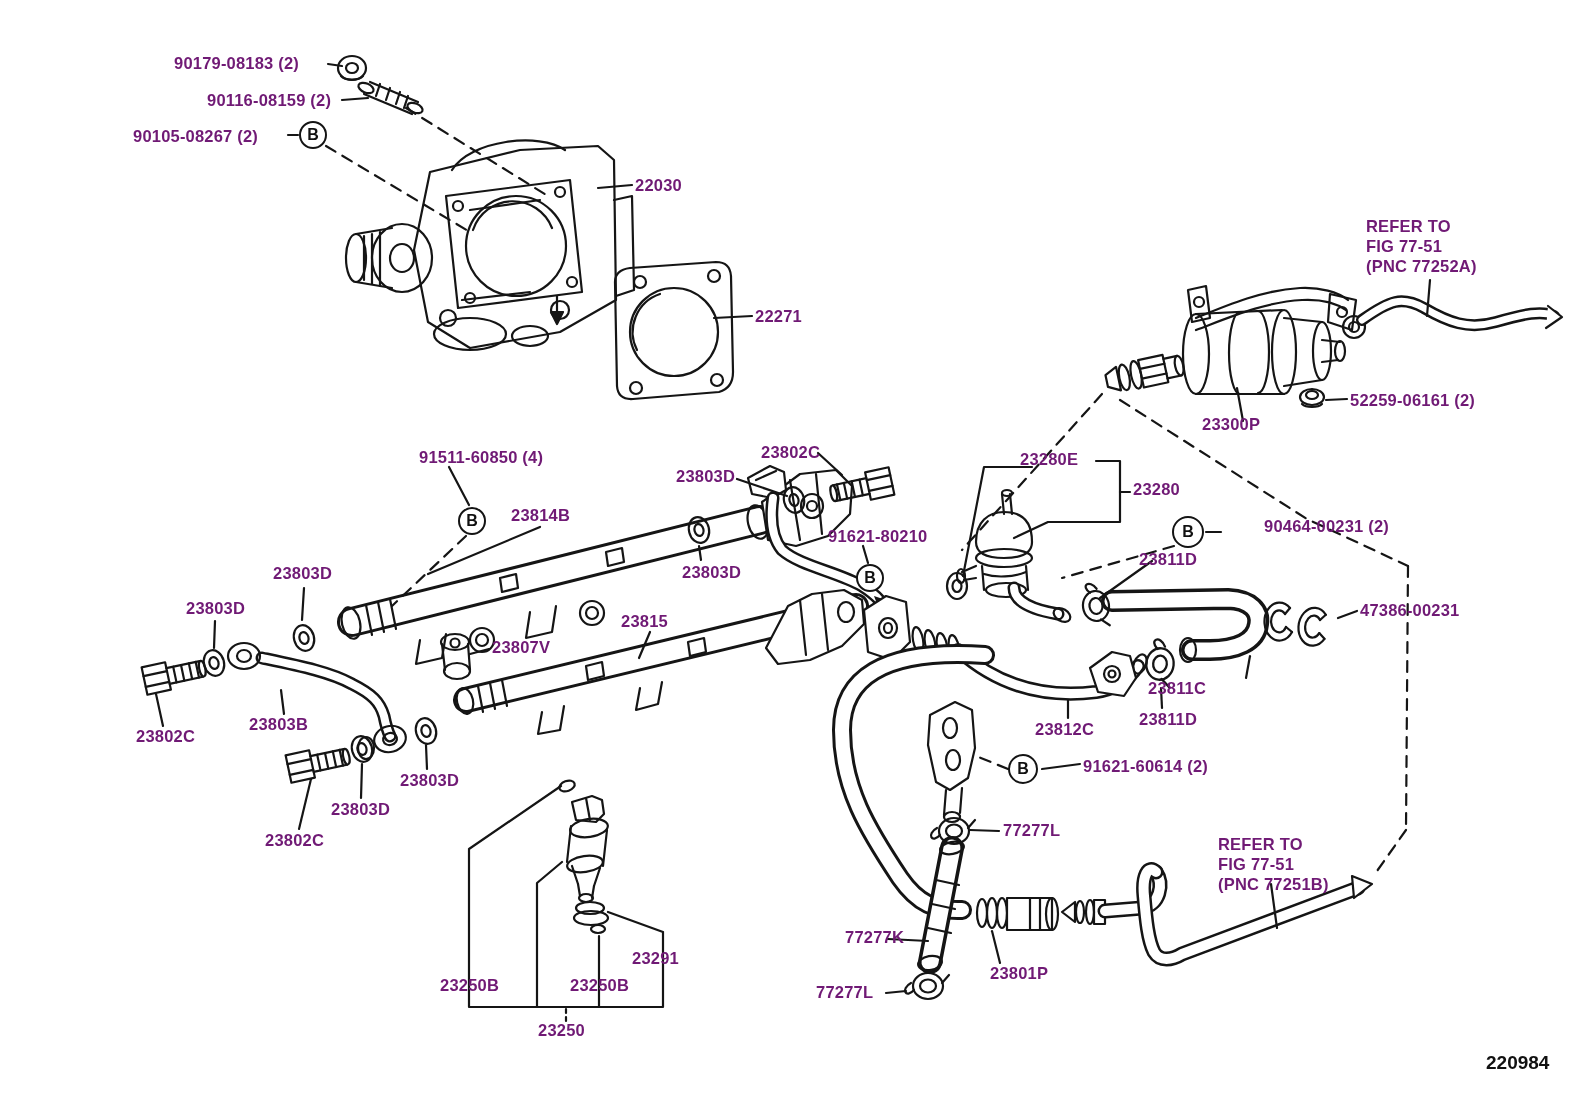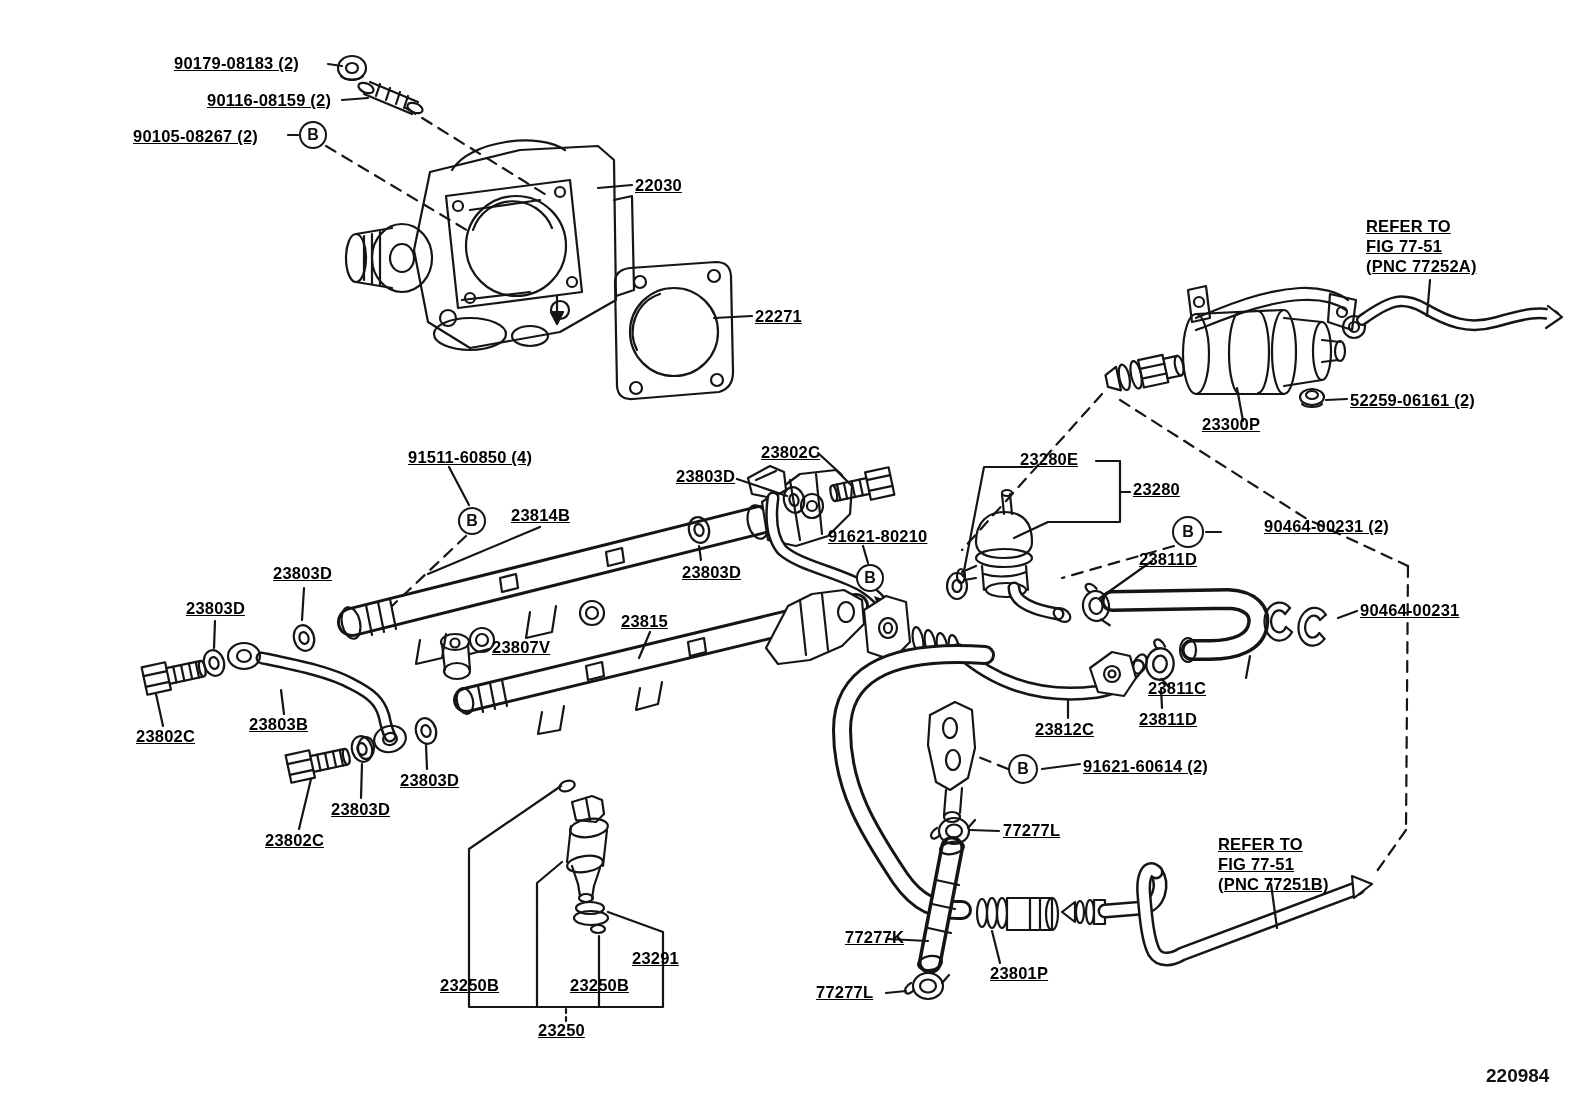--- a/index.html
+++ b/index.html
@@ -1,21 +1,21 @@
 <!DOCTYPE html>
 <html><head>
 <meta charset="utf-8">
 <style>
   html,body{margin:0;padding:0;background:#e8e8e8;}
   .stage{position:relative;width:1592px;height:1099px;background:#fff;overflow:hidden;
          font-family:"Liberation Sans",sans-serif;}
   .art{position:absolute;left:0;top:0;pointer-events:none;}
   .plabel{position:absolute;font:700 16.5px/20px "Liberation Sans",sans-serif;
-          color:#000000;letter-spacing:.2px;white-space:pre-line;text-decoration:underline;}
-  .figcode{position:absolute;font:700 19px/22px "Liberation Sans",sans-serif;color:#111;margin-top:13px;}
+          color:#701a75;letter-spacing:.2px;white-space:pre-line;}
+  .figcode{position:absolute;font:700 19px/22px "Liberation Sans",sans-serif;color:#111;}
   .bmark{position:absolute;border:2.4px solid #141414;border-radius:50%;background:#fff;
          display:flex;align-items:center;justify-content:center;
          font:700 16px/1 "Liberation Sans",sans-serif;color:#111;box-sizing:border-box;}
 </style>
 </head>
 <body>
 
 <div class="stage">
 
   <svg class="art" width="1592" height="1099" viewBox="0 0 1592 1099" fill="none" stroke="#151515" stroke-width="2.2" stroke-linecap="round" stroke-linejoin="round">
@@ -329,33 +329,33 @@
   <div class="plabel" style="left:174px;top:53px">90179-08183 (2)</div>
   <div class="plabel" style="left:207px;top:90px">90116-08159 (2)</div>
   <div class="plabel" style="left:133px;top:126px">90105-08267 (2)</div>
   <div class="plabel" style="left:635px;top:175px">22030</div>
   <div class="plabel" style="left:755px;top:306px">22271</div>
   <div class="plabel" style="left:1366px;top:216px">REFER TO
 FIG 77-51
 (PNC 77252A)</div>
   <div class="plabel" style="left:1350px;top:390px">52259-06161 (2)</div>
   <div class="plabel" style="left:1202px;top:414px">23300P</div>
-  <div class="plabel" style="left:408px;top:447px">91511-60850 (4)</div>
+  <div class="plabel" style="left:419px;top:447px">91511-60850 (4)</div>
   <div class="plabel" style="left:511px;top:505px">23814B</div>
   <div class="plabel" style="left:676px;top:466px">23803D</div>
   <div class="plabel" style="left:761px;top:442px">23802C</div>
   <div class="plabel" style="left:828px;top:526px">91621-80210</div>
   <div class="plabel" style="left:682px;top:562px">23803D</div>
   <div class="plabel" style="left:1020px;top:449px">23280E</div>
   <div class="plabel" style="left:1133px;top:479px">23280</div>
   <div class="plabel" style="left:1264px;top:516px">90464-00231 (2)</div>
   <div class="plabel" style="left:1139px;top:549px">23811D</div>
   <div class="plabel" style="left:273px;top:563px">23803D</div>
   <div class="plabel" style="left:186px;top:598px">23803D</div>
-  <div class="plabel" style="left:1360px;top:600px">90464-00231</div>
+  <div class="plabel" style="left:1360px;top:600px">47386-00231</div>
   <div class="plabel" style="left:492px;top:637px">23807V</div>
   <div class="plabel" style="left:621px;top:611px">23815</div>
   <div class="plabel" style="left:136px;top:726px">23802C</div>
   <div class="plabel" style="left:249px;top:714px">23803B</div>
   <div class="plabel" style="left:1148px;top:678px">23811C</div>
   <div class="plabel" style="left:1139px;top:709px">23811D</div>
   <div class="plabel" style="left:1035px;top:719px">23812C</div>
   <div class="plabel" style="left:400px;top:770px">23803D</div>
   <div class="plabel" style="left:331px;top:799px">23803D</div>
   <div class="plabel" style="left:1083px;top:756px">91621-60614 (2)</div>

